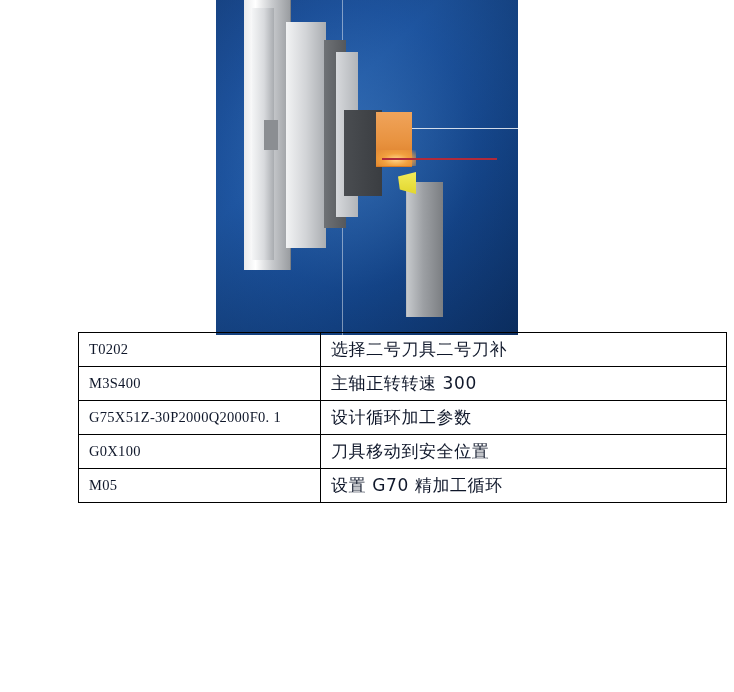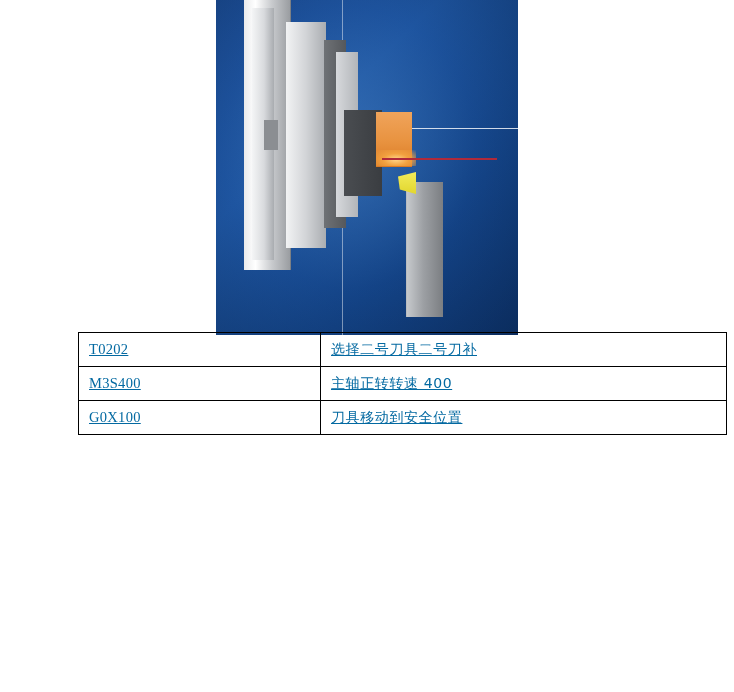--- a/index.html
+++ b/index.html
@@ -166,32 +166,31 @@
     width: 627px;
     border-collapse: collapse;
     table-layout: fixed;
   }
   .code-table td {
     border: 1px solid #000000;
     height: 33px;
     padding: 0 0 0 10px;
     vertical-align: middle;
     font-size: 14.5px;
-    color: #0369a1;
+    color: #0f172a;
     letter-spacing: 0.3px;
-    text-decoration: underline;
   }
   .code-table td.col-code {
     width: 231px;
     font-family: "Liberation Serif", serif;
   }
   .code-table td.col-desc {
     width: 395px;
     font-family: "DejaVu Sans", sans-serif;
-    font-size: 14px;
+    font-size: 17px;
     letter-spacing: 0.6px;
   }
 </style>
 </head>
 <body>
 
 <div class="sim-figure">
   <div class="bg-glow"></div>
   <div class="trace-white-v"></div>
   <div class="chuck-outer"></div>
@@ -210,20 +209,28 @@
 </div>
 
 <table class="code-table">
   <tbody>
     <tr>
       <td class="col-code">T0202</td>
       <td class="col-desc">选择二号刀具二号刀补</td>
     </tr>
     <tr>
       <td class="col-code">M3S400</td>
-      <td class="col-desc">主轴正转转速 400</td>
+      <td class="col-desc">主轴正转转速 300</td>
+    </tr>
+    <tr>
+      <td class="col-code">G75X51Z-30P2000Q2000F0. 1</td>
+      <td class="col-desc">设计循环加工参数</td>
     </tr>
     <tr>
       <td class="col-code">G0X100</td>
       <td class="col-desc">刀具移动到安全位置</td>
     </tr>
+    <tr>
+      <td class="col-code">M05</td>
+      <td class="col-desc">设置 G70 精加工循环</td>
+    </tr>
   </tbody>
 </table>
 
 </body></html>

